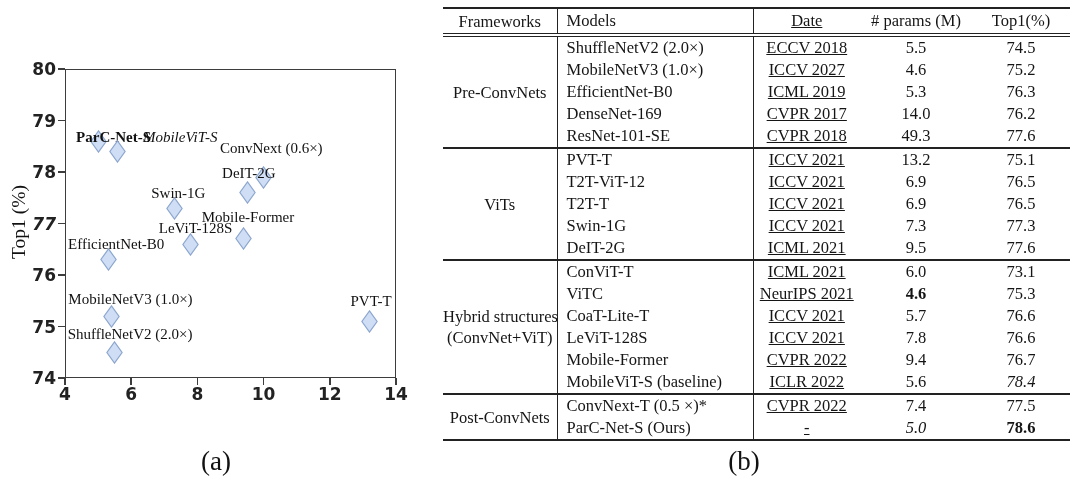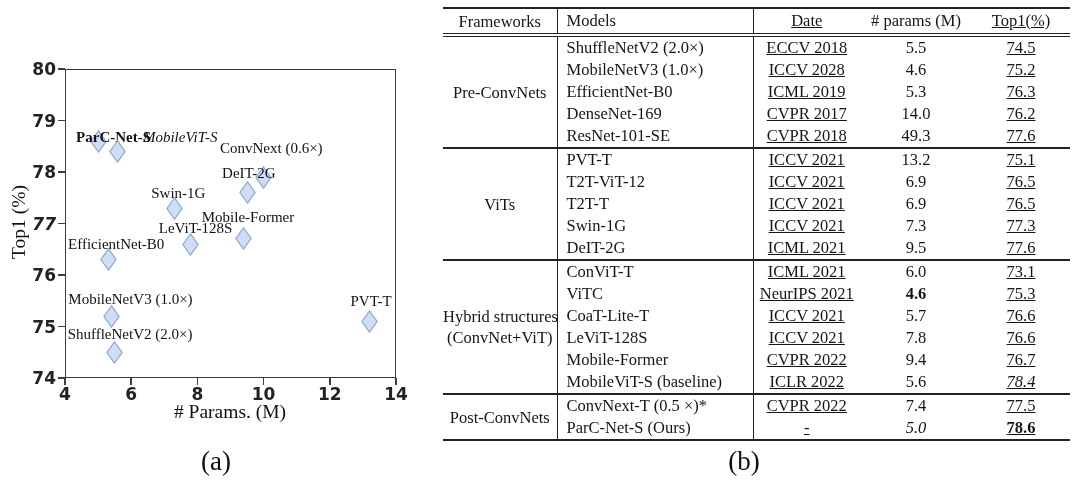--- a/index.html
+++ b/index.html
@@ -50,21 +50,21 @@
     border-top:2px solid #222; border-bottom:2px solid #222;
   }
   table.results th { font-weight:normal; height:24px; padding:0; white-space:nowrap; overflow:hidden; }
   table.results td { height:22px; padding:0; white-space:nowrap; overflow:hidden; }
   table.results thead tr { border-bottom:4px double #222; }
   tr.group-start { border-top:2px solid #222; }
   .c-frameworks { text-align:center; border-right:1.5px solid #222; vertical-align:middle; line-height:21px;margin-top:36px; }
   .c-models { text-align:left; padding-left:9px !important; border-right:1.5px solid #222; }
   .c-date { text-align:center;text-decoration:underline; }
   .c-params { text-align:center; }
-  .c-top1 { text-align:center;text-decoration:underline; }
+  .c-top1 { text-align:center; }
   .bold { font-weight:bold; }
   .italic { font-style:italic; }
 </style>
 </head>
 <body>
 
 <div class="panel-a">
   <div class="plot-box"></div>
   <div id="plot-layer">
       <div class="tick-y" style="left: 58px; top: 377.1px;"></div>
@@ -132,21 +132,20 @@
       <div class="pt" style="left: 106.15px; top: 340.75px;"><svg width="17" height="23" viewBox="0 0 17 23">
           <polygon points="8.5,0.9 16.1,11.5 8.5,22.1 0.9,11.5" fill="#cfdef4" stroke="#8ca6cf" stroke-width="1.2"></polygon>
         </svg></div>
       <div class="pt-label" style="left: 67.65px; top: 326.25px;">ShuffleNetV2 (2.0×)</div>
       <div class="pt" style="left: 361.02px; top: 309.85px;"><svg width="17" height="23" viewBox="0 0 17 23">
           <polygon points="8.5,0.9 16.1,11.5 8.5,22.1 0.9,11.5" fill="#cfdef4" stroke="#8ca6cf" stroke-width="1.2"></polygon>
         </svg></div>
       <div class="pt-label" style="left: 350.52px; top: 293.35px;">PVT-T</div>
     </div>
   <div class="ylab">Top1 (%)</div>
-  <div class="xlab"># Params. (M)</div>
   <div class="cap cap-a">(a)</div>
 </div>
 
 <div class="panel-b">
   <table class="results">
     <colgroup>
       <col style="width:114px">
         <col style="width:196px">
         <col style="width:107px">
         <col style="width:112px">
@@ -164,21 +163,21 @@
     <tbody id="table-body">
         <tr>
           <td class="c-frameworks" rowspan="5">Pre-ConvNets</td>
           <td class="c-models">ShuffleNetV2 (2.0×)</td>
           <td class="c-date">ECCV 2018</td>
           <td class="c-params">5.5</td>
           <td class="c-top1">74.5</td>
         </tr>
         <tr>
           <td class="c-models">MobileNetV3 (1.0×)</td>
-          <td class="c-date">ICCV 2028</td>
+          <td class="c-date">ICCV 2027</td>
           <td class="c-params">4.6</td>
           <td class="c-top1">75.2</td>
         </tr>
         <tr>
           <td class="c-models">EfficientNet-B0</td>
           <td class="c-date">ICML 2019</td>
           <td class="c-params">5.3</td>
           <td class="c-top1">76.3</td>
         </tr>
         <tr>

